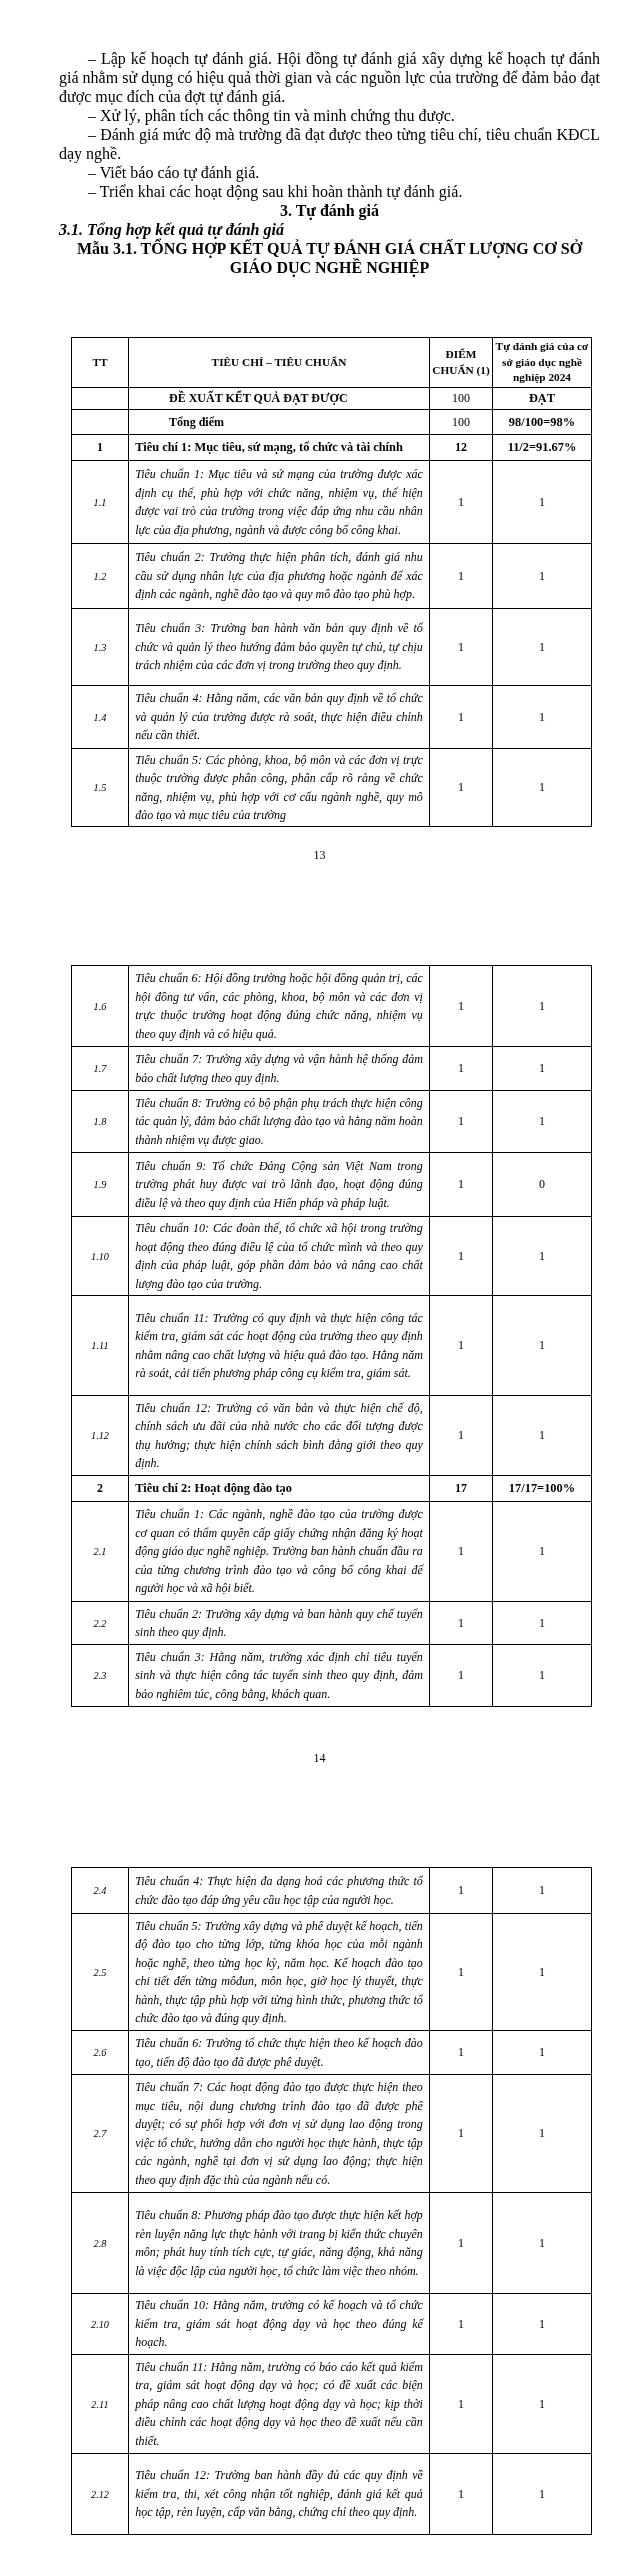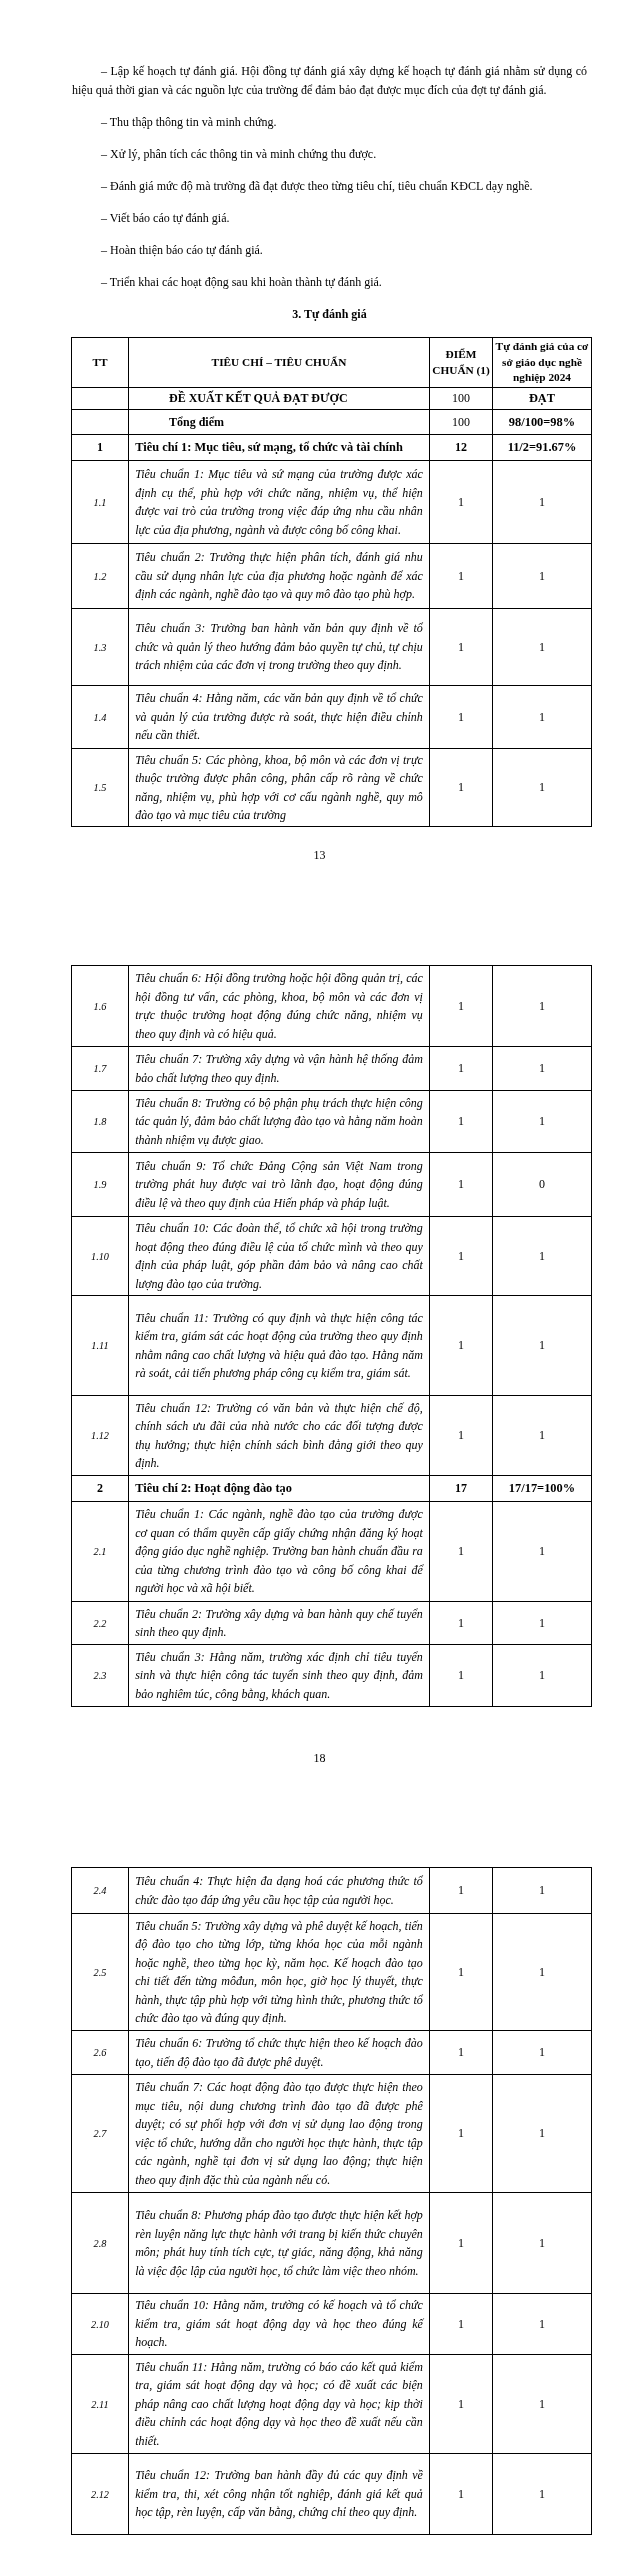--- a/index.html
+++ b/index.html
@@ -1,21 +1,21 @@
 <!DOCTYPE html>
 <html style="font-size:8.2px"><head>
 <meta charset="utf-8">
 <style>
   html,body { margin:0; padding:0; background:#ffffff; }
   body { width:639px; height:3616px; font-family:"Liberation Serif", serif; color:#000; }
   .doc { position:relative; width:639px; height:3616px; background:#fff; overflow:hidden; }
 
   
   .intro { position:absolute; top:49px; left:59px; width:541px; }
-  .intro p { margin:13px; font-size:12px; line-height:19px; text-align:justify; text-indent:29px; }
+  .intro p { margin:0; font-size:16px; line-height:19px; text-align:justify; text-indent:29px; }
   .intro p.heading { font-weight:bold; text-indent:0; text-align:center; }
   .intro p.subheading { font-weight:bold; font-style:italic; text-indent:0; text-align:left; }
   .intro p.table-title { font-weight:bold; text-indent:0; text-align:center; }
 
   
   table.assess { position:absolute; left:71px; width:521px; border-collapse:collapse; table-layout:fixed; background:#fff; }
   table.assess td, table.assess th { border:1.5px solid #000; padding:1px 6.2px; vertical-align:middle; font-size:12px; overflow:hidden; }
   table.assess th { font-weight:bold; text-align:center; font-size:11.3px; line-height:15.5px; padding:1px 2.1px; }
   td.col-tt { text-align:center; padding:1px 1px; }
   td.col-diem, td.col-tdg { text-align:center; padding:1px 2.1px; }
@@ -28,25 +28,23 @@
   tr.criterion td.col-tdg, tr.total td.col-tdg, tr.proposal td.col-tdg { font-size:12.4px; }
 
   .page-num { position:absolute; left:0; width:100%; text-align:center; font-size:12px; }
 </style>
 </head>
 <body>
 
 <div class="doc">
   <div class="intro" id="intro">
       <p class="para normal">– Lập kế hoạch tự đánh giá. Hội đồng tự đánh giá xây dựng kế hoạch tự đánh giá nhằm sử dụng có hiệu quả thời gian và các nguồn lực của trường để đảm bảo đạt được mục đích của đợt tự đánh giá.</p>
-      <p class="para normal">– Thu thập thông tin và minh chứng.</p>
       <p class="para normal">– Xử lý, phân tích các thông tin và minh chứng thu được.</p>
       <p class="para normal">– Đánh giá mức độ mà trường đã đạt được theo từng tiêu chí, tiêu chuẩn KĐCL dạy nghề.</p>
       <p class="para normal">– Viết báo cáo tự đánh giá.</p>
-      <p class="para normal">– Hoàn thiện báo cáo tự đánh giá.</p>
       <p class="para normal">– Triển khai các hoạt động sau khi hoàn thành tự đánh giá.</p>
       <p class="para heading">3. Tự đánh giá</p>
       <p class="para subheading">3.1. Tổng hợp kết quả tự đánh giá</p>
       <p class="para table-title">Mẫu 3.1. TỔNG HỢP KẾT QUẢ TỰ ĐÁNH GIÁ CHẤT LƯỢNG CƠ SỞ GIÁO DỤC NGHỀ NGHIỆP</p>
     </div>
   <div id="tables-root">
       <table class="assess" style="top: 337px;">
         <colgroup>
           <col style="width: 57px;">
           <col style="width: 301px;">
@@ -242,16 +240,16 @@
             <td class="col-tt">2.12</td>
             <td class="col-text">Tiêu chuẩn 12: Trường ban hành đầy đủ các quy định về kiểm tra, thi, xét công nhận tốt nghiệp, đánh giá kết quả học tập, rèn luyện, cấp văn bằng, chứng chỉ theo quy định.</td>
             <td class="col-diem">1</td>
             <td class="col-tdg">1</td>
           </tr>
         </tbody>
       </table>
     </div>
   <div id="pagenums-root">
       <div class="page-num" style="top: 848px;">13</div>
-      <div class="page-num" style="top: 1751px;">18</div>
+      <div class="page-num" style="top: 1751px;">14</div>
     </div>
 </div>
 
 
 </body></html>

